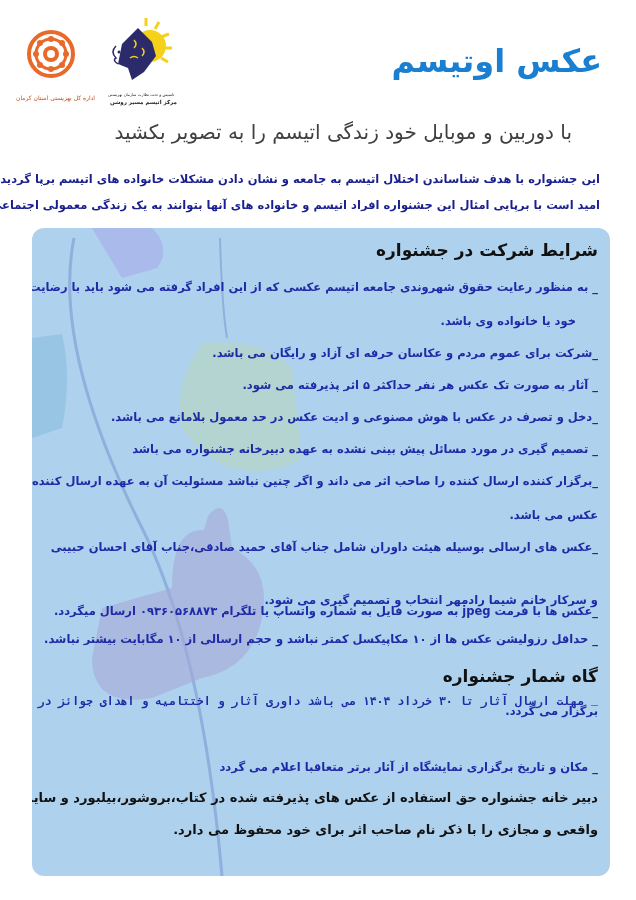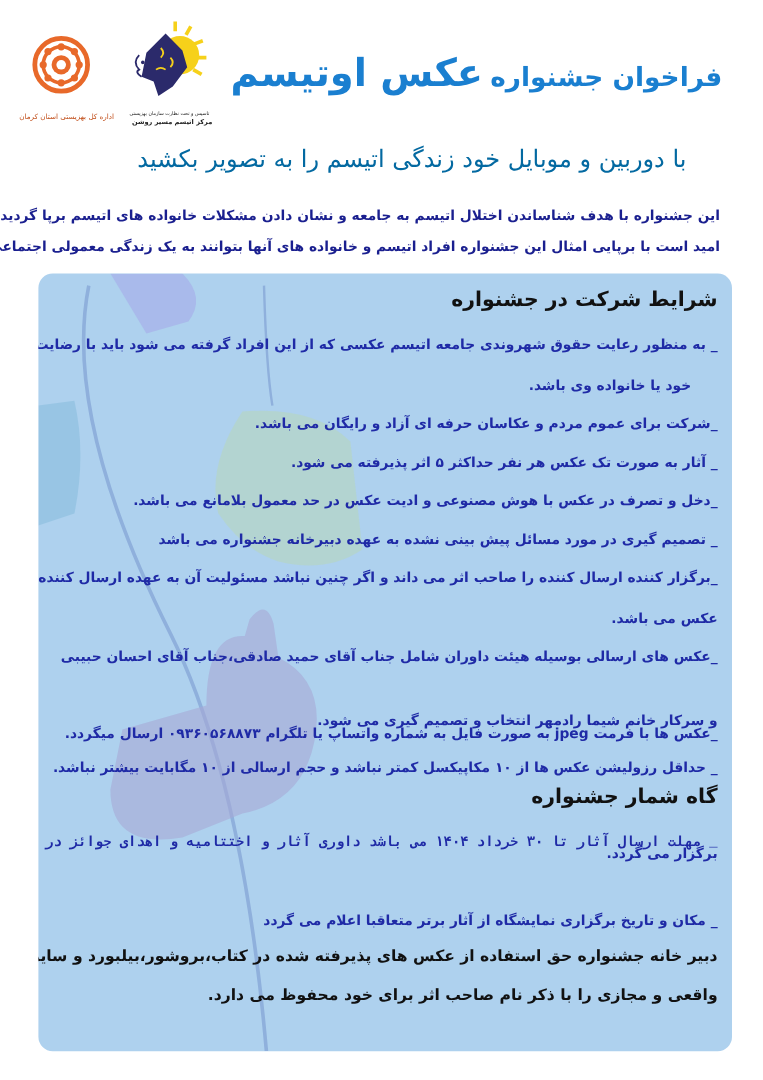--- a/index.html
+++ b/index.html
@@ -8,21 +8,21 @@
     font-family:"DejaVu Sans", sans-serif;
   }
   .header { position:absolute; left:0; top:0; width:636px; height:160px; }
   .logo-behzisti { position:absolute; left:22px; top:22px; width:58px; height:86px; }
   .logo-autism { position:absolute; left:104px; top:14px; width:70px; height:94px; }
   .logo-caption { position:absolute; font-size:6px; color:#c2501c; white-space:nowrap; direction:rtl; }
   .logo-caption.dark { color:#222; font-size:5.5px; font-weight:bold; }
   .title-wrap { position:absolute; right:34px; top:42px; direction:rtl; display:flex; align-items:baseline; gap:6px; color:#1a7fd0; }
   .title-small { font-size:22px; font-weight:bold; }
   .title-big { font-size:32px; font-weight:bold;text-align:right; }
-  .subtitle { position:absolute; right:64px; top:120px; direction:rtl; font-size:20px; color:#0369a1; white-space:nowrap; }
+  .subtitle { position:absolute; right:64px; top:120px; direction:rtl; font-size:20px; color:#404040; white-space:nowrap; }
   .intro { position:absolute; right:36px; width:600px; direction:rtl; text-align:right; font-size:11.5px; font-weight:bold; color:#1a1f8f; white-space:nowrap; }
   .panel {
     position:absolute; left:32px; top:228px; width:578px; height:648px;
     background:#aed1ee; border-radius:12px; overflow:hidden;
   }
   .deco { position:absolute; }
   .content { position:absolute; right:0; top:0; width:578px; direction:rtl; }
   .section-title { position:absolute; right:12px; font-size:17px; font-weight:bold; color:#111; white-space:nowrap; }
   .rule { position:absolute; right:12px; font-size:11.5px; font-weight:bold; color:#1f2aa6; white-space:nowrap; text-align:right; }
   .footer-note { position:absolute; right:12px; font-size:13px; font-weight:bold; color:#111; white-space:nowrap; }
@@ -67,21 +67,20 @@
       <path d="M18 30 L34 14 L48 28 L52 42 L40 58 L28 66 L24 54 L14 50 Z" fill="#2b2a6b"></path>
       <path d="M30 26 q4 4 0 8 M38 34 q4 4 0 8 M26 44 q4 -3 8 0" stroke="#f6d11a" stroke-width="1.5" fill="none"></path>
       <path d="M12 32 q-6 6 0 12 q-4 2 2 6" stroke="#2b2a6b" stroke-width="1.5" fill="none"></path>
       <circle cx="15" cy="38" r="1.5" fill="#2b2a6b"></circle>
     </svg>
     <div class="logo-caption dark" style="left:4px; top:78px; font-size:4px; font-weight:normal;">تاسیس و تحت نظارت سازمان بهزیستی</div>
     <div class="logo-caption dark" style="left:6px; top:85px;">مرکز اتیسم مسیر روشن</div>
   </div>
 
   <div class="title-wrap">
-    <span class="title-small">فراخوان جشنواره</span>
     <span class="title-big">عکس اوتیسم</span>
   </div>
 
   <div class="subtitle">با دوربین و موبایل خود زندگی اتیسم را به تصویر بکشید</div>
 </div>
 
 <div class="intro" style="top:172px;">این جشنواره با هدف شناساندن اختلال اتیسم به جامعه و نشان دادن مشکلات خانواده های اتیسم برپا گردیده است.</div>
 <div class="intro" style="top:198px;">امید است با برپایی امثال این جشنواره افراد اتیسم و خانواده های آنها بتوانند به یک زندگی معمولی اجتماعی نزدیکتر شوند</div>
 
 <div class="panel">
@@ -107,21 +106,21 @@
     <div class="rule" style="top:150px;">_ آثار به صورت تک عکس هر نفر حداکثر ۵ اثر پذیرفته می شود.</div>
     <div class="rule" style="top:182px;">_دخل و تصرف در عکس با هوش مصنوعی و ادیت عکس در حد معمول بلامانع می باشد.</div>
     <div class="rule" style="top:214px;">_ تصمیم گیری در مورد مسائل پیش بینی نشده به عهده دبیرخانه جشنواره می باشد</div>
     <div class="rule" style="top:246px;">_برگزار کننده ارسال کننده را صاحب اثر می داند و اگر چنین نباشد مسئولیت آن به عهده ارسال کننده</div>
     <div class="rule" style="top:280px;">عکس می باشد.</div>
     <div class="rule" style="top:312px;">_عکس های ارسالی بوسیله هیئت داوران شامل جناب آقای حمید صادقی،جناب آقای احسان حبیبی</div>
     <div class="rule" style="top:344px;margin-top:21px;">و سرکار خانم شیما رادمهر انتخاب و تصمیم گیری می شود.</div>
     <div class="rule" style="top:376px;">_عکس ها با فرمت jpeg به صورت فایل به شماره واتساپ یا تلگرام ۰۹۳۶۰۵۶۸۸۷۳ ارسال میگردد.</div>
     <div class="rule" style="top:404px;">_ حداقل رزولیشن عکس ها از ۱۰ مکاپیکسل کمتر نباشد و حجم ارسالی از ۱۰ مگابایت بیشتر نباشد.</div>
 
-    <div class="section-title" style="top:426px;">گاه شمار جشنواره</div>
+    <div class="section-title" style="top:438px;">گاه شمار جشنواره</div>
 
     <div class="rule" style="top:466px;font-family:Liberation Mono, monospace;">_ مهلت ارسال آثار تا ۳۰ خرداد ۱۴۰۴ می باشد داوری آثار و اختتامیه و اهدای جوائز در تیرماه ۱۴۰۴</div>
     <div class="rule" style="top:476px;text-align:center;">برگزار می گردد.</div>
     <div class="rule" style="top:532px;">_ مکان و تاریخ برگزاری نمایشگاه از آثار برتر متعاقبا اعلام می گردد</div>
 
     <div class="footer-note" style="top:562px;">دبیر خانه جشنواره حق استفاده از عکس های پذیرفته شده در کتاب،بروشور،بیلبورد و سایر فضاهای</div>
     <div class="footer-note" style="top:594px;">واقعی و مجازی را با ذکر نام صاحب اثر برای خود محفوظ می دارد.</div>
   </div>
 </div>
 

